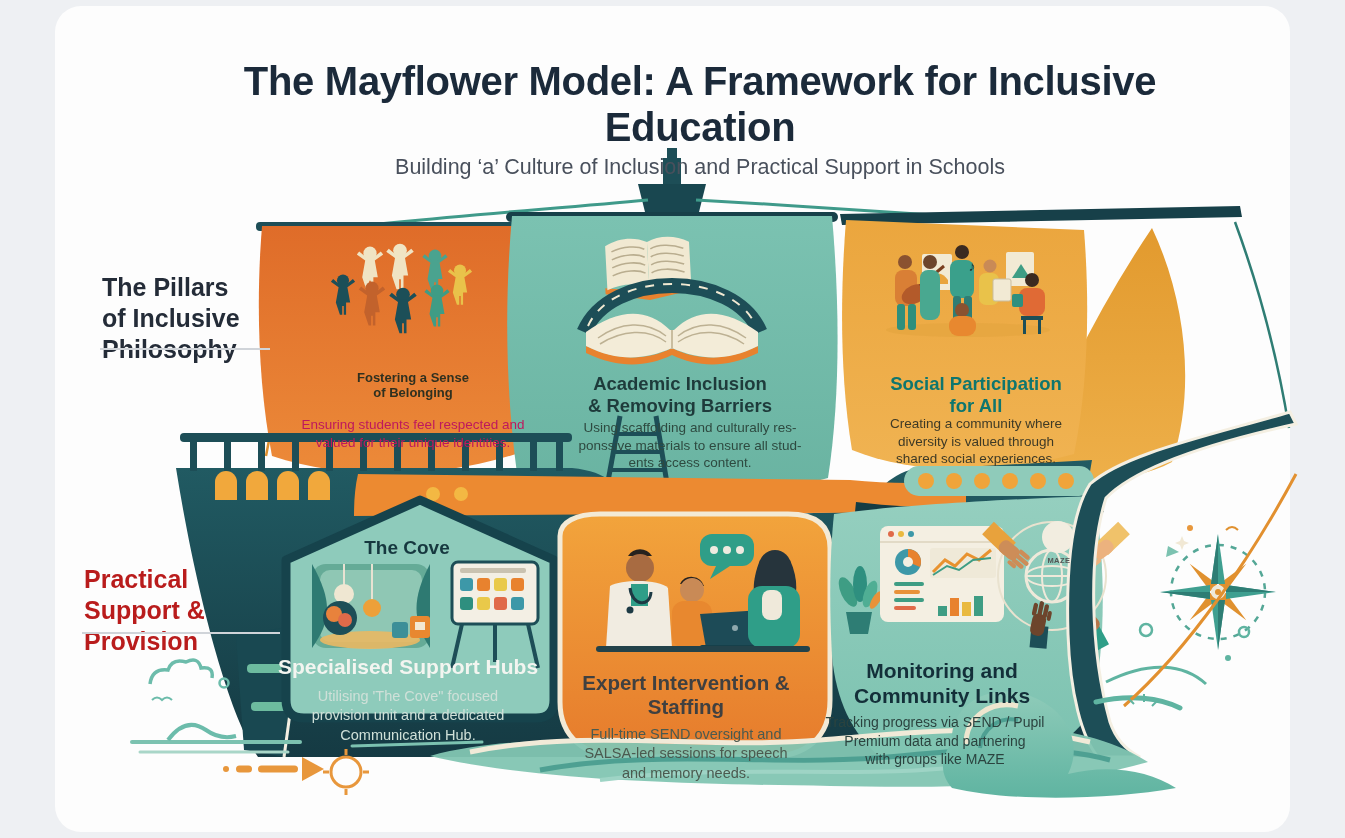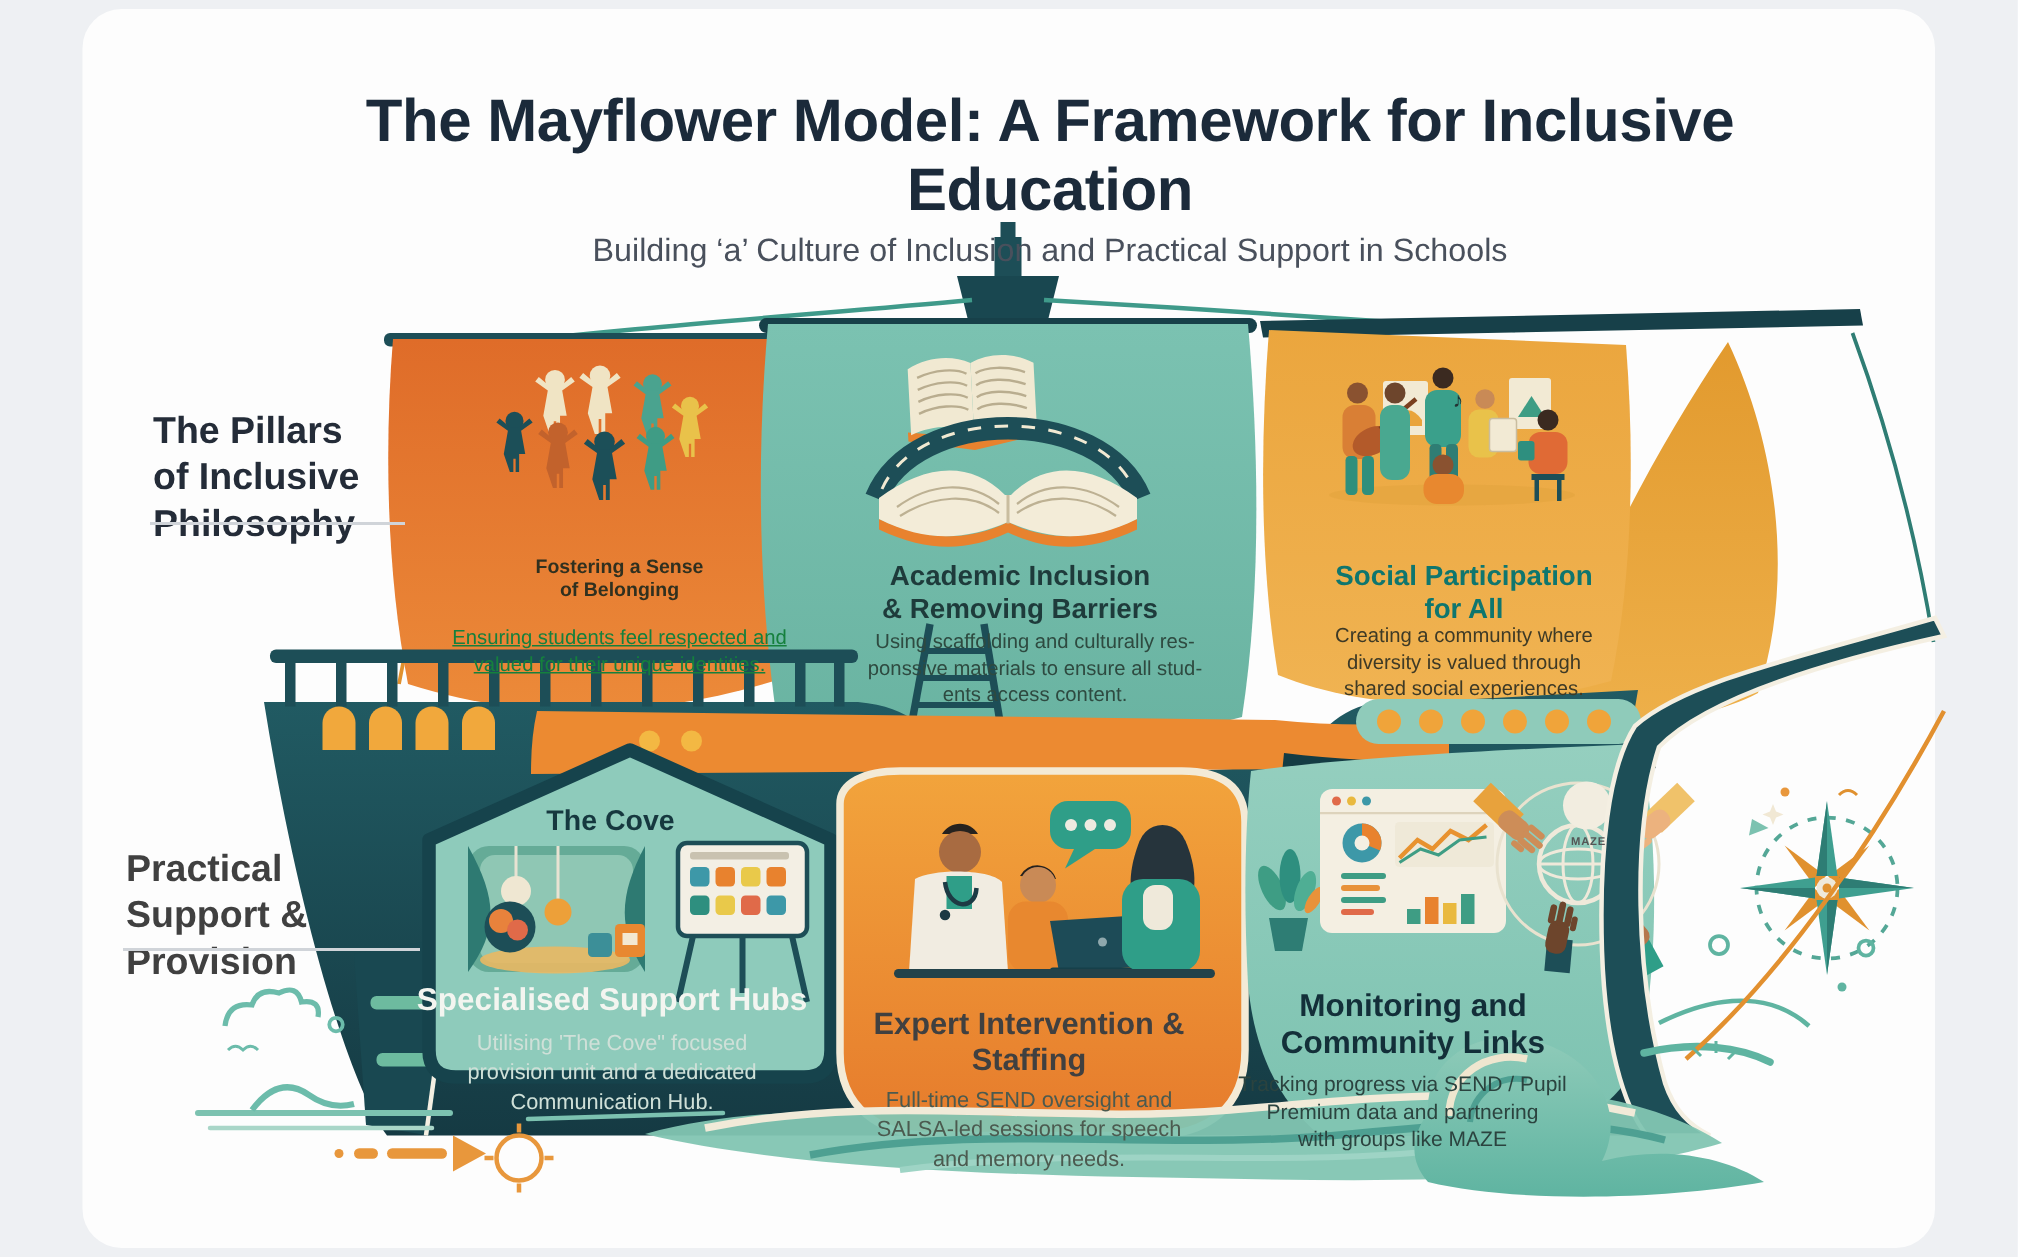--- a/index.html
+++ b/index.html
@@ -4,26 +4,26 @@
 <style>
   html,body{margin:0;padding:0;background:#eef0f3;}
   #stage{position:relative;width:1345px;height:838px;overflow:hidden;font-family:"Liberation Sans",sans-serif;}
   #card{position:absolute;left:55px;top:6px;width:1235px;height:826px;background:#fdfdfd;border-radius:26px;}
   svg{position:absolute;left:0;top:0;}
   .txt{position:absolute;white-space:pre-line;text-align:center;font-family:"Liberation Sans",sans-serif;margin-top:24px;}
   .b{font-weight:bold;}
   #title{left:150px;top:34px;width:1100px;font-size:40px;line-height:1.16;color:#1b2a3a;font-weight:bold;letter-spacing:-.3px;}
   #subtitle{left:150px;top:131px;width:1100px;font-size:21.5px;color:#49505c;}
   #lblPillars{left:102px;top:248px;width:230px;font-size:25px;line-height:1.24;color:#242c38;text-align:left;}
-  #lblPractical{left:84px;top:540px;width:230px;font-size:25px;line-height:1.24;color:#404040;text-align:left;}
+  #lblPractical{left:84px;top:540px;width:230px;font-size:25px;line-height:1.24;color:#b91c1c;text-align:left;}
   .rule{position:absolute;height:2px;background:#d0d4d9;}
   #ruleP1{left:100px;top:348px;width:170px;}
   #ruleP2{left:82px;top:632px;width:198px;}
   #s1h{left:288px;top:346px;width:250px;font-size:13px;line-height:1.18;color:#30301f;}
-  #s1b{left:293px;top:392px;width:240px;font-size:13.5px;line-height:1.3;color:#15803d;text-decoration:underline;}
+  #s1b{left:293px;top:392px;width:240px;font-size:13.5px;line-height:1.3;color:#be185d;}
   #s2h{left:550px;top:349px;width:260px;font-size:18.5px;line-height:1.18;color:#1e3b3b;}
   #s2b{left:563px;top:395px;width:254px;font-size:13.5px;line-height:1.3;color:#2e4a40;}
   #s3h{left:846px;top:349px;width:260px;font-size:18.5px;line-height:1.18;color:#0f766e;}
   #s3b{left:856px;top:391px;width:240px;font-size:13.5px;line-height:1.3;color:#3e3a26;}
   #coveLbl{left:332px;top:513px;width:150px;font-size:19px;color:#16383f;}
   #p1h{left:268px;top:631px;width:280px;font-size:21px;color:#f3f5f0;}
   #p1b{left:280px;top:663px;width:256px;font-size:14.5px;line-height:1.33;color:#cfe0d8;}
   #p2h{left:556px;top:647px;width:260px;font-size:20.5px;color:#404040;}
   #p2b{left:560px;top:701px;width:252px;font-size:14.5px;line-height:1.33;color:#4b5a4f;}
   #p3h{left:822px;top:634px;width:240px;font-size:21px;line-height:1.2;color:#132f39;}

